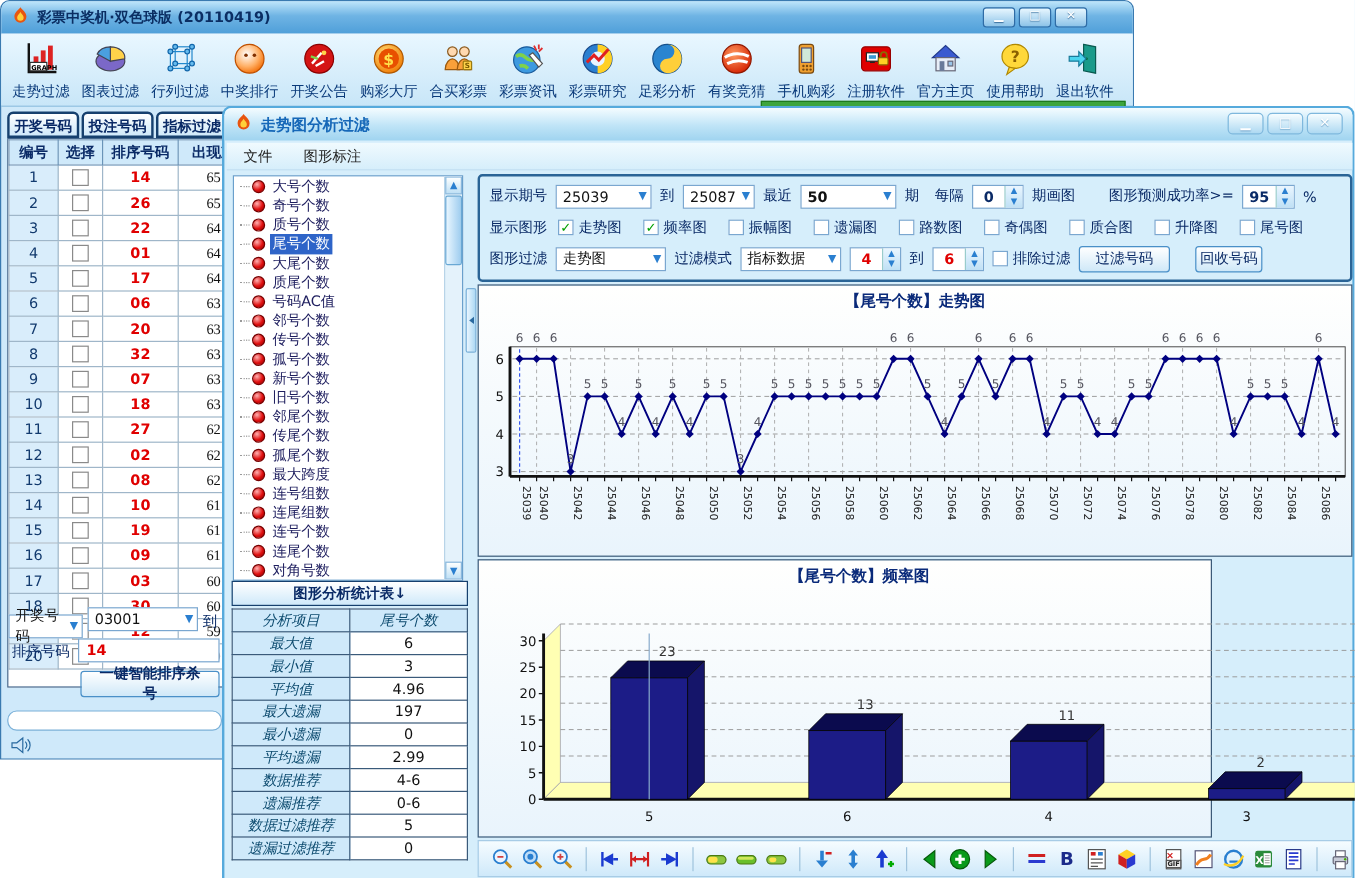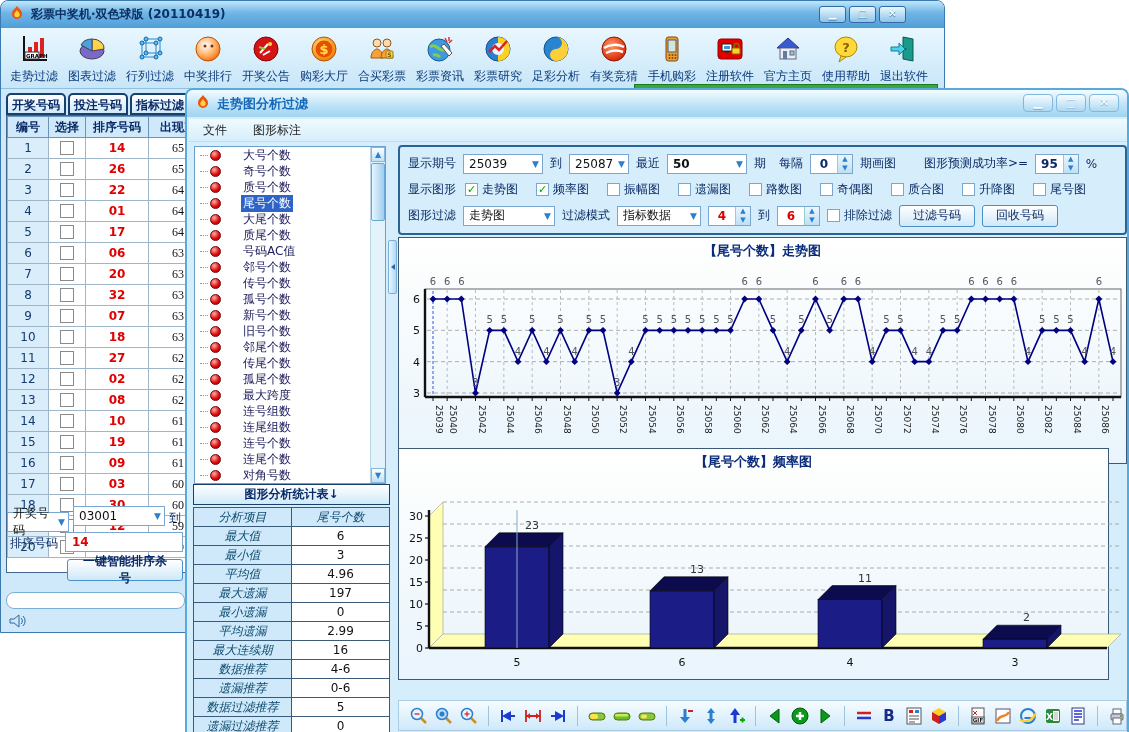--- a/index.html
+++ b/index.html
@@ -60,42 +60,42 @@
     background:linear-gradient(180deg,#f6fdff,#aed9f2);color:#fff;text-align:center;font-size:11px;
     line-height:15px;font-weight:bold;text-shadow:0 1px 1px #6aa0c8;}
   #menubar{left:2px;top:29px;width:938px;height:23px;display:flex;gap:26px;align-items:center;
     padding-left:14px;box-sizing:border-box;color:#222;
     background:linear-gradient(180deg,#f0fafe,#d6eefb);border-bottom:1px solid #c2dff2;}
   #list-panel{left:7px;top:56px;width:192px;height:338px;background:#fff;border:1px solid #6aa0cc;overflow:hidden;box-sizing:border-box;}
   .listitem{height:16px;display:flex;align-items:center;font-size:12px;color:#202060;padding-left:5px;white-space:nowrap;}
   .listitem .dots{width:8px;height:0;border-top:1px dotted #999;margin-right:2px;flex:none;}
   .ball{width:11px;height:11px;border-radius:50%;flex:none;
     background:radial-gradient(circle at 35% 30%,#ffb0b0,#e01010 55%,#8a0000);border:1px solid #700;box-sizing:border-box;}
-  .listitem .lbl{margin-left:20px;padding:0 2px;}
+  .listitem .lbl{margin-left:4px;padding:0 2px;}
   .listitem.sel .lbl{background:#2e64c8;color:#fff;}
   .vsb{position:absolute;right:0;top:0;width:15px;height:100%;background:#e4f2fb;border-left:1px solid #b8d4e8;box-sizing:border-box;}
   .vsb .arr{position:absolute;left:0;width:14px;height:15px;background:linear-gradient(180deg,#fdffff,#bfe0f5);
     border:1px solid #8ab8dd;box-sizing:border-box;color:#2a7fd0;font-size:8px;text-align:center;line-height:13px;}
   .vsb .thumb{position:absolute;left:0;width:14px;background:linear-gradient(90deg,#e8f6ff,#9fcdef);
     border:1px solid #69a8d4;border-radius:2px;box-sizing:border-box;}
   #splitter{left:201px;top:150px;width:9px;height:54px;background:linear-gradient(90deg,#eaf6ff,#add9f4);
     border:1px solid #7ab0d8;border-radius:2px;display:flex;align-items:center;justify-content:center;box-sizing:border-box;}
   #splitter .tri{width:0;height:0;border-top:3px solid transparent;border-bottom:3px solid transparent;border-right:4px solid #2a6aa0;}
   #stats-hdr{left:6px;top:394px;width:197px;height:21px;line-height:19px;text-align:center;font-weight:bold;
     color:#0a2a66;background:linear-gradient(180deg,#ffffff,#cfe9fa);border:1px solid #16406e;box-sizing:border-box;}
   #stats-table{position:absolute;left:6px;top:417px;width:197px;border-collapse:collapse;background:#fff;}
   #stats-table td{border:1px solid #3a5a7a;height:18px;font-size:12px;text-align:center;padding:0;}
   #stats-table td.k{width:96px;background:#cfe9fa;color:#0c4a6e;font-style:italic;}
   #stats-table td.v{color:#111;}
   #ctrl-panel{left:211px;top:55px;width:729px;height:90px;border:2px solid #2a6496;border-radius:4px;
     box-sizing:border-box;padding:3px 8px;display:flex;flex-direction:column;justify-content:space-around;}
   .crow{display:flex;align-items:center;gap:7px;font-size:12px;color:#0a2a66;white-space:nowrap;}
   .chartpanel{position:absolute;background:linear-gradient(180deg,#fffffe,#e9f4fc);border:1px solid #3c5a78;box-sizing:border-box;}
   #line-panel{left:211px;top:147px;width:729px;height:227px;}
-  #bar-panel{left:211px;top:358px;width:711px;height:232px;}
+  #bar-panel{left:211px;top:376px;width:612px;height:232px;padding-left:24px;}
   .charttitle{text-align:center;font-size:13px;font-weight:bold;color:#0a2a7a;margin-top:4px;height:17px;}
   #btoolbar{left:211px;top:610px;width:729px;height:31px;background:linear-gradient(180deg,#f6fcff,#cfe9fa);
     border:1px solid #a8cce6;display:flex;align-items:center;gap:5px;padding:0 10px;box-sizing:border-box;}
   .bt-icon{width:22px;height:22px;display:flex;align-items:center;justify-content:center;}
   .bt-sep{width:1px;height:20px;background:#9fc3dd;margin:0 4px;flex:none;}
 </style>
 </head>
 <body>
 
 <div id="main-win" class="abs">
@@ -620,24 +620,20 @@
           <td class="k">最大遗漏</td>
           <td class="v">197</td>
         </tr>
         <tr>
           <td class="k">最小遗漏</td>
           <td class="v">0</td>
         </tr>
         <tr>
           <td class="k">平均遗漏</td>
           <td class="v">2.99</td>
-        </tr>
-        <tr>
-          <td class="k">最大连续期</td>
-          <td class="v">16</td>
         </tr>
         <tr>
           <td class="k">数据推荐</td>
           <td class="v">4-6</td>
         </tr>
         <tr>
           <td class="k">遗漏推荐</td>
           <td class="v">0-6</td>
         </tr>
         <tr>
@@ -753,21 +749,21 @@
         <span class="arrows">
             <span>▲</span>
             <span>▼</span>
           </span>
       </div>
       <span class="cb">
         <span class="box"></span>
           <span>排除过滤</span>
       </span>
       <button class="btn" style="width:76px;">过滤号码</button>
-      <button class="btn" style="width:76px;">回收号码</button>
+      <button class="btn" style="width:56px;margin-left:14px;">回收号码</button>
     </div>
   </div>
 
   <div id="line-panel" class="chartpanel">
     <div class="charttitle">【尾号个数】走势图</div>
     <div id="line-chart"><svg width="727" height="200">
           <rect x="26" y="30" width="696" height="108" fill="none" stroke="#444" stroke-width="0.8"></rect>
           <path d="M26 30V138" stroke="#111" stroke-width="2.4"></path>
           <path d="M26 138H722" stroke="#111" stroke-width="2.4"></path>
           <line x1="28" y1="134" x2="721" y2="134" stroke="#9a9a9a" stroke-width="0.8" stroke-dasharray="4 3"></line>

